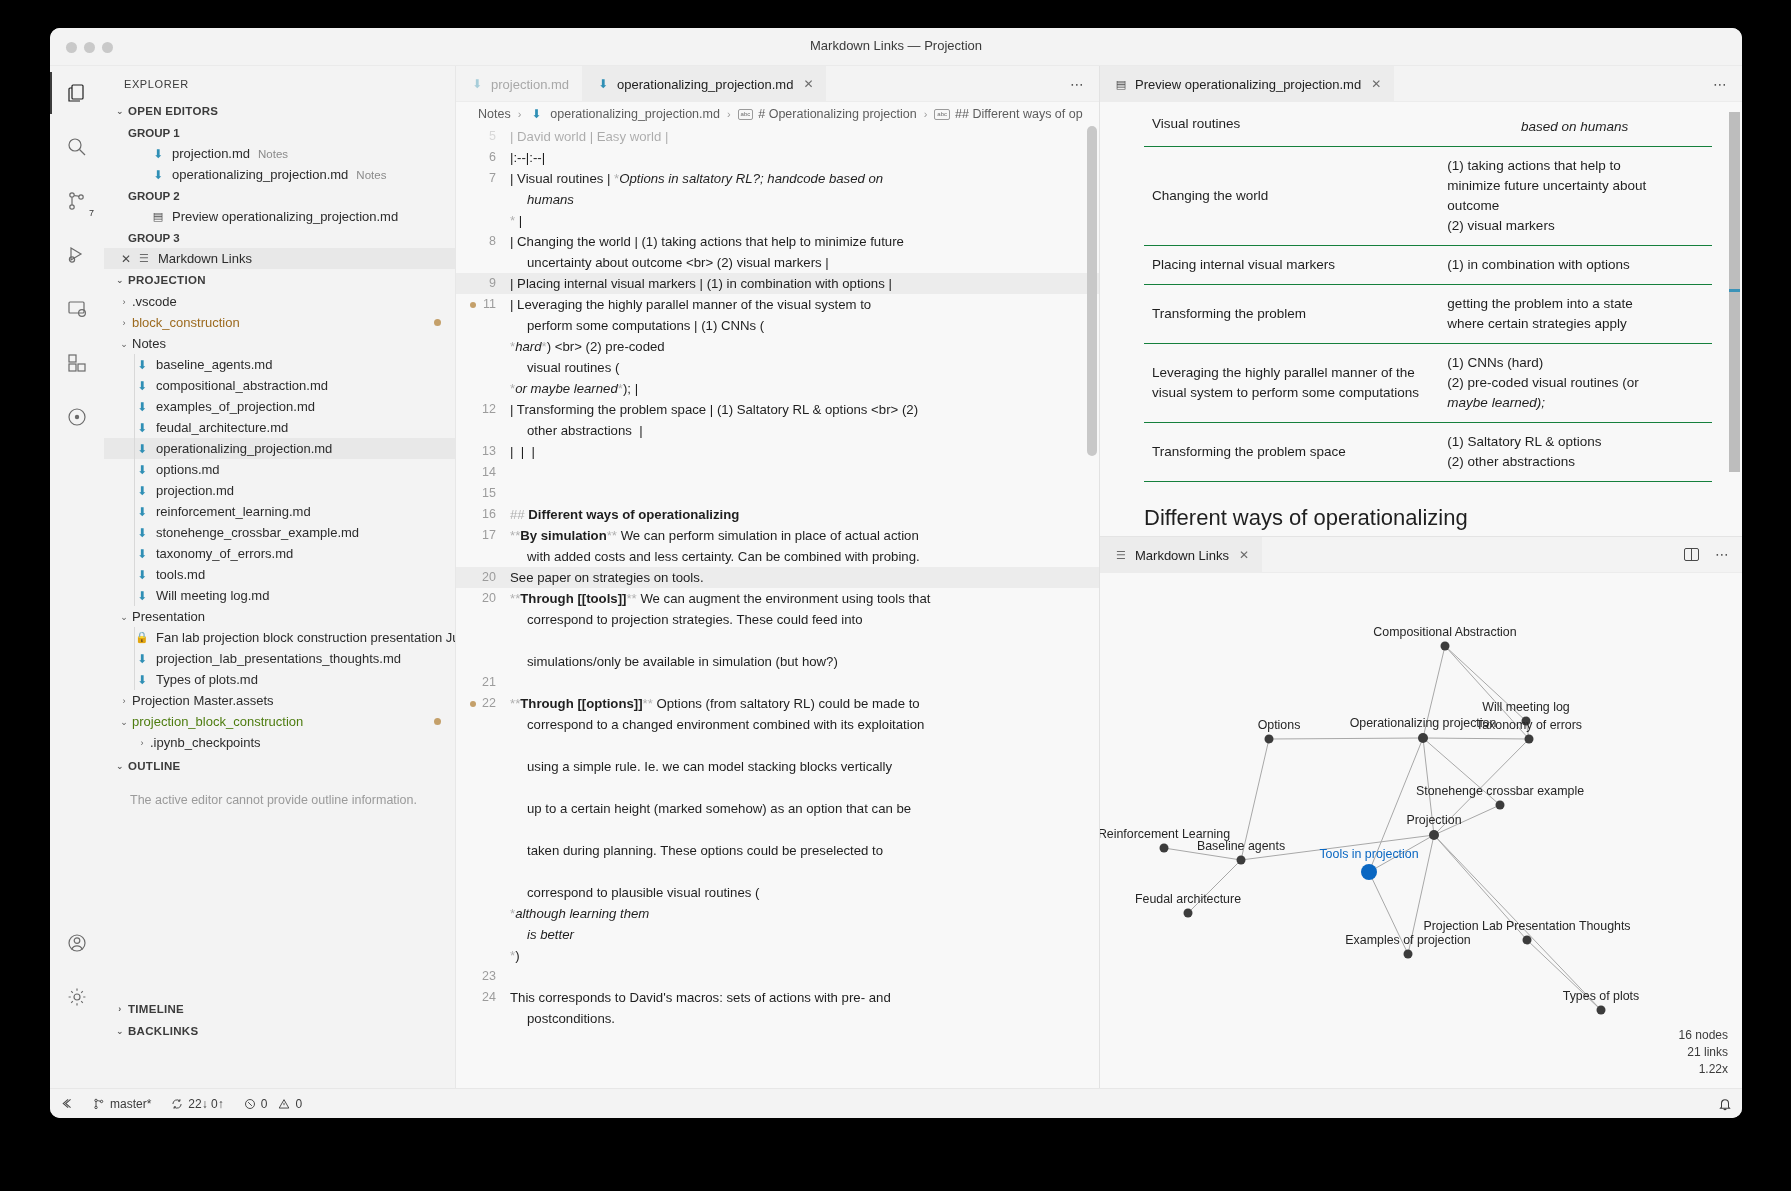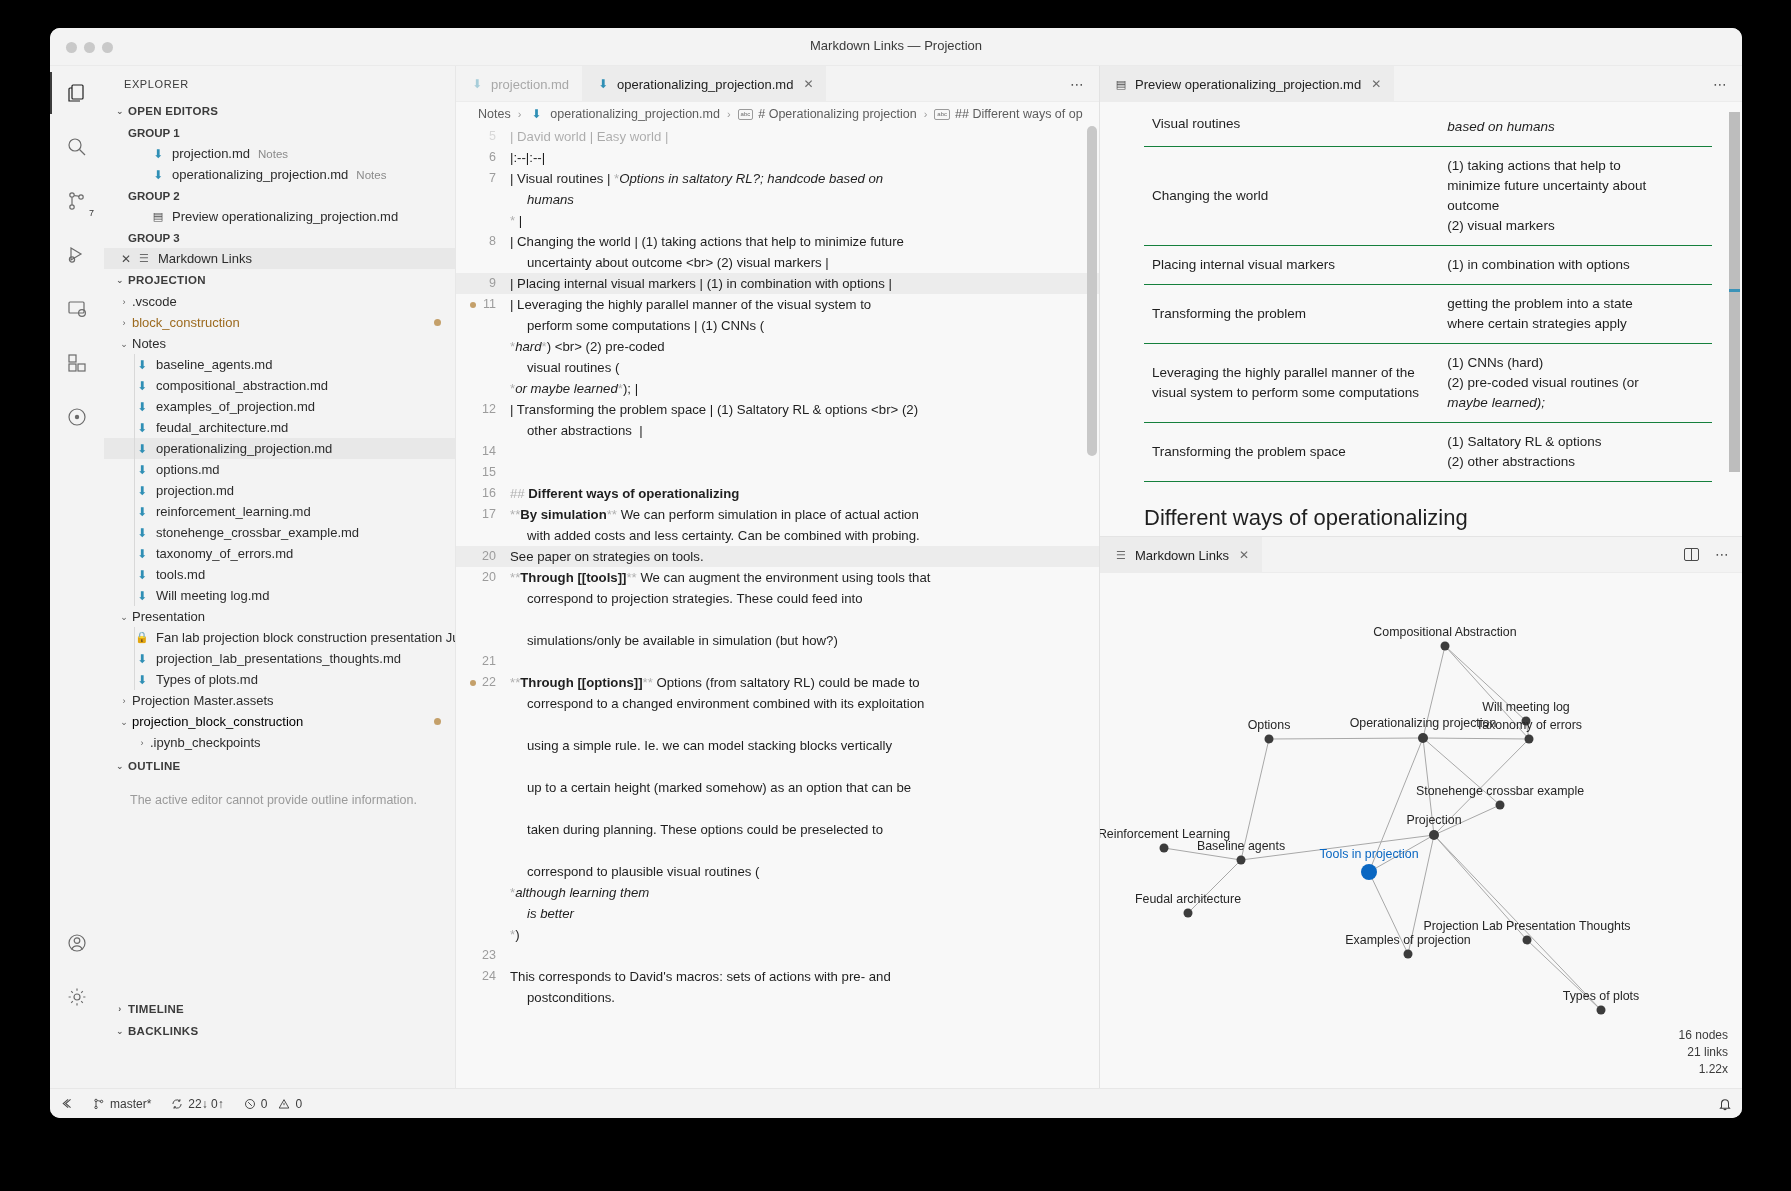--- a/index.html
+++ b/index.html
@@ -433,21 +433,21 @@
           <div class="row tree-line" style="position: relative; padding-left: 30px;">
             <span class="md-icon">⬇</span>
             <span>Types of plots.md</span>
           </div>
           <div class="row" style="position: relative; padding-left: 12px;">
             <span class="twisty">›</span>
             <span>Projection Master.assets</span>
           </div>
           <div class="row" style="position: relative; padding-left: 12px;">
             <span class="twisty">⌄</span>
-            <span style="color: #000000;">projection_block_construction</span>
+            <span style="color: #4d7c0f;">projection_block_construction</span>
             <span class="dirty-dot"></span>
           </div>
           <div class="row" style="position: relative; padding-left: 30px;">
             <span class="twisty">›</span>
             <span>.ipynb_checkpoints</span>
           </div>
         </div>
 
     <div class="section-header" style="margin-top:2px;">
       <span class="twisty">⌄</span>
@@ -510,20 +510,24 @@
             <span class="ctext"><span>| Placing internal visual markers | (1) in combination with options |</span></span>
           </div>
           <div class="cl">
             <span class="glyph-dot"></span>
             <span class="gutter">11</span>
             <span class="ctext"><span>| Leveraging the highly parallel manner of the visual system to</span><br><span class="ind2">perform some computations | (1) CNNs (</span><span class="mk">*</span><span class="em">hard</span><span class="mk">*</span><span>) &lt;br&gt; (2) pre-coded</span><br><span class="ind2">visual routines (</span><span class="mk">*</span><span class="em">or maybe learned</span><span class="mk">*</span><span>); |</span></span>
           </div>
           <div class="cl">
             <span class="gutter">12</span>
             <span class="ctext"><span>| Transforming the problem space | (1) Saltatory RL &amp; options &lt;br&gt; (2)</span><br><span class="ind2">other abstractions  |</span></span>
+          </div>
+          <div class="cl">
+            <span class="gutter">13</span>
+            <span class="ctext"><span>|  |  |</span></span>
           </div>
           <div class="cl">
             <span class="gutter">14</span>
             <span class="ctext"><span></span></span>
           </div>
           <div class="cl">
             <span class="gutter">15</span>
             <span class="ctext"><span></span></span>
           </div>
           <div class="cl">
@@ -574,21 +578,21 @@
         </div>
         <div class="tabs-ellipsis">⋯</div>
       </div>
       <div id="preview-body">
         <table class="pv">
           <tbody id="preview-table-body">
                 <tr>
                   <td class="c1">Visual routines</td>
                   <td class="c2">
                     <div style="opacity: 0.4; height: 6px; overflow: hidden;">.</div>
-                    <div style="font-style: italic;">based on humans</div>
+                    <div style="font-style: italic; text-align: center;">based on humans</div>
                   </td>
                 </tr>
                 <tr>
                   <td class="c1">Changing the world</td>
                   <td class="c2">
                     <div>(1) taking actions that help to</div>
                     <div>minimize future uncertainty about</div>
                     <div>outcome</div>
                     <div>(2) visual markers</div>
                   </td>
@@ -676,21 +680,21 @@
               <circle cx="141" cy="287" r="4.5" fill="#3c3c3c"></circle>
               <circle cx="269" cy="299" r="8" fill="#0a67c2"></circle>
               <circle cx="88" cy="340" r="4.5" fill="#3c3c3c"></circle>
               <circle cx="308" cy="381" r="4.5" fill="#3c3c3c"></circle>
               <circle cx="427" cy="367" r="4.5" fill="#3c3c3c"></circle>
               <circle cx="501" cy="437" r="4.5" fill="#3c3c3c"></circle>
             </svg>
         <div id="graph-labels">
               <div class="node-label" style="left: 345px; top: 65.5px;">Compositional Abstraction</div>
               <div class="node-label" style="left: 426px; top: 140.5px;">Will meeting log</div>
-              <div class="node-label" style="left: 169px; top: 158.5px;">Options</div>
+              <div class="node-label" style="left: 179px; top: 158.5px;">Options</div>
               <div class="node-label" style="left: 323px; top: 157px;">Operationalizing projection</div>
               <div class="node-label" style="left: 429px; top: 158.5px;">Taxonomy of errors</div>
               <div class="node-label" style="left: 400px; top: 224.5px;">Stonehenge crossbar example</div>
               <div class="node-label" style="left: 334px; top: 254px;">Projection</div>
               <div class="node-label" style="left: 64px; top: 267.5px;">Reinforcement Learning</div>
               <div class="node-label" style="left: 141px; top: 279.5px; text-align: right;">Baseline agents</div>
               <div class="node-label active" style="left: 269px; top: 288px;">Tools in projection</div>
               <div class="node-label" style="left: 88px; top: 332.5px;">Feudal architecture</div>
               <div class="node-label" style="left: 308px; top: 373.5px;">Examples of projection</div>
               <div class="node-label" style="left: 427px; top: 359.5px;">Projection Lab Presentation Thoughts</div>

